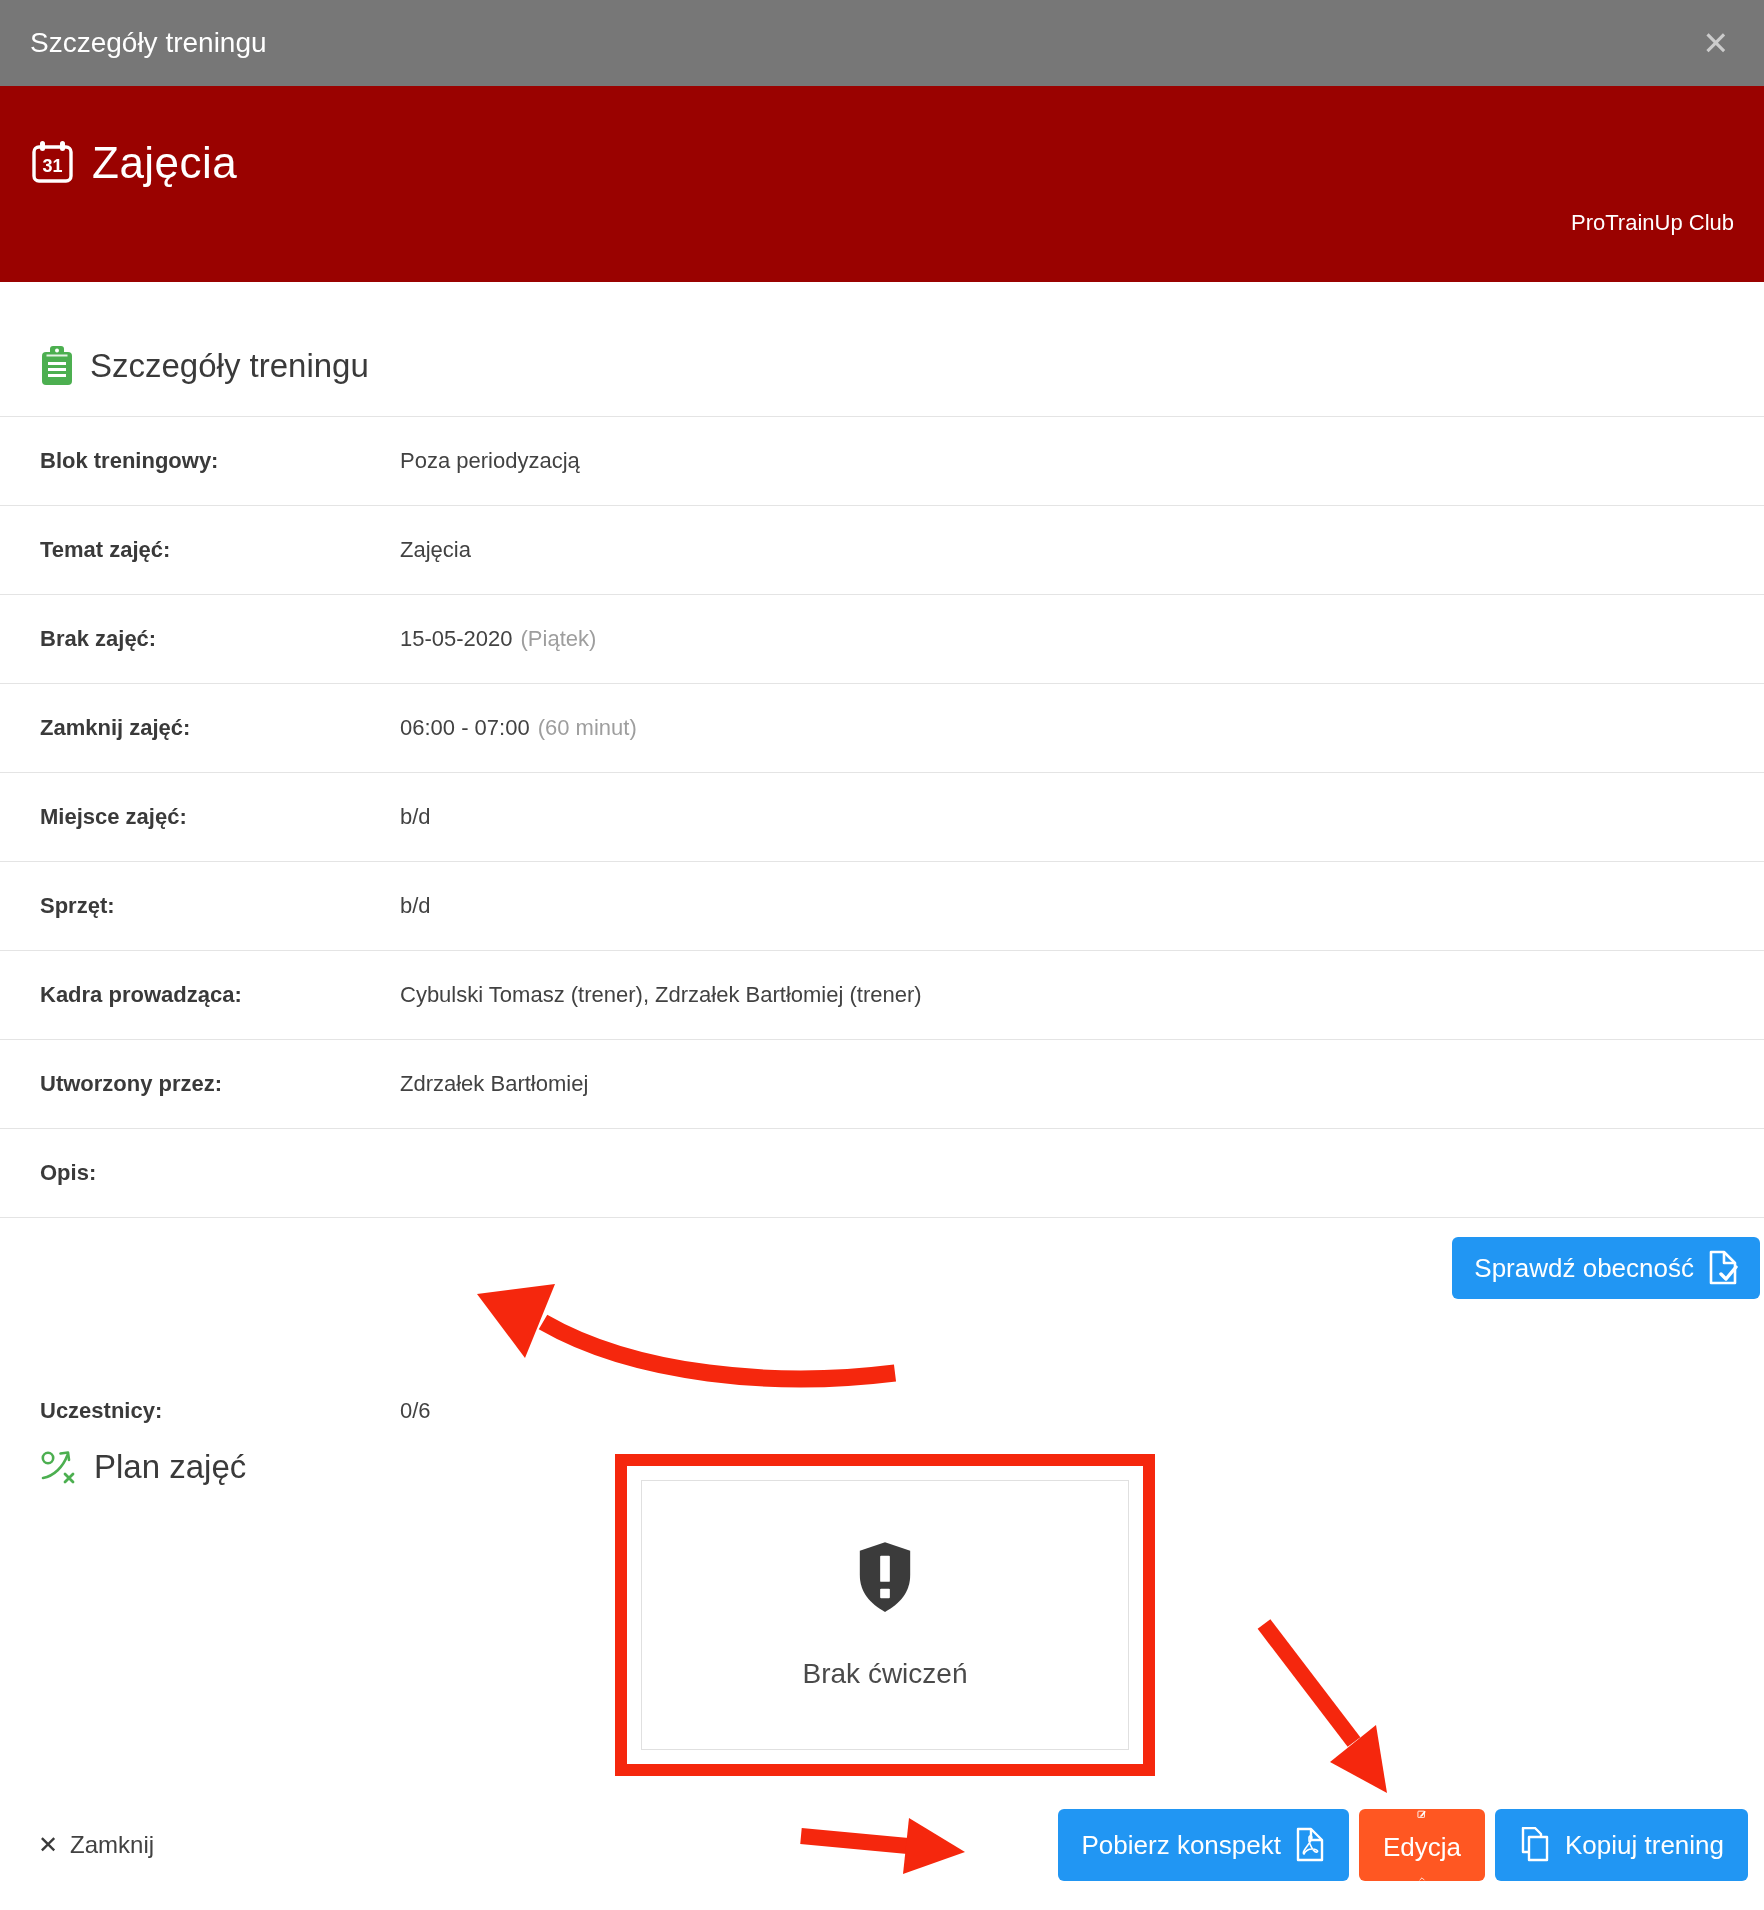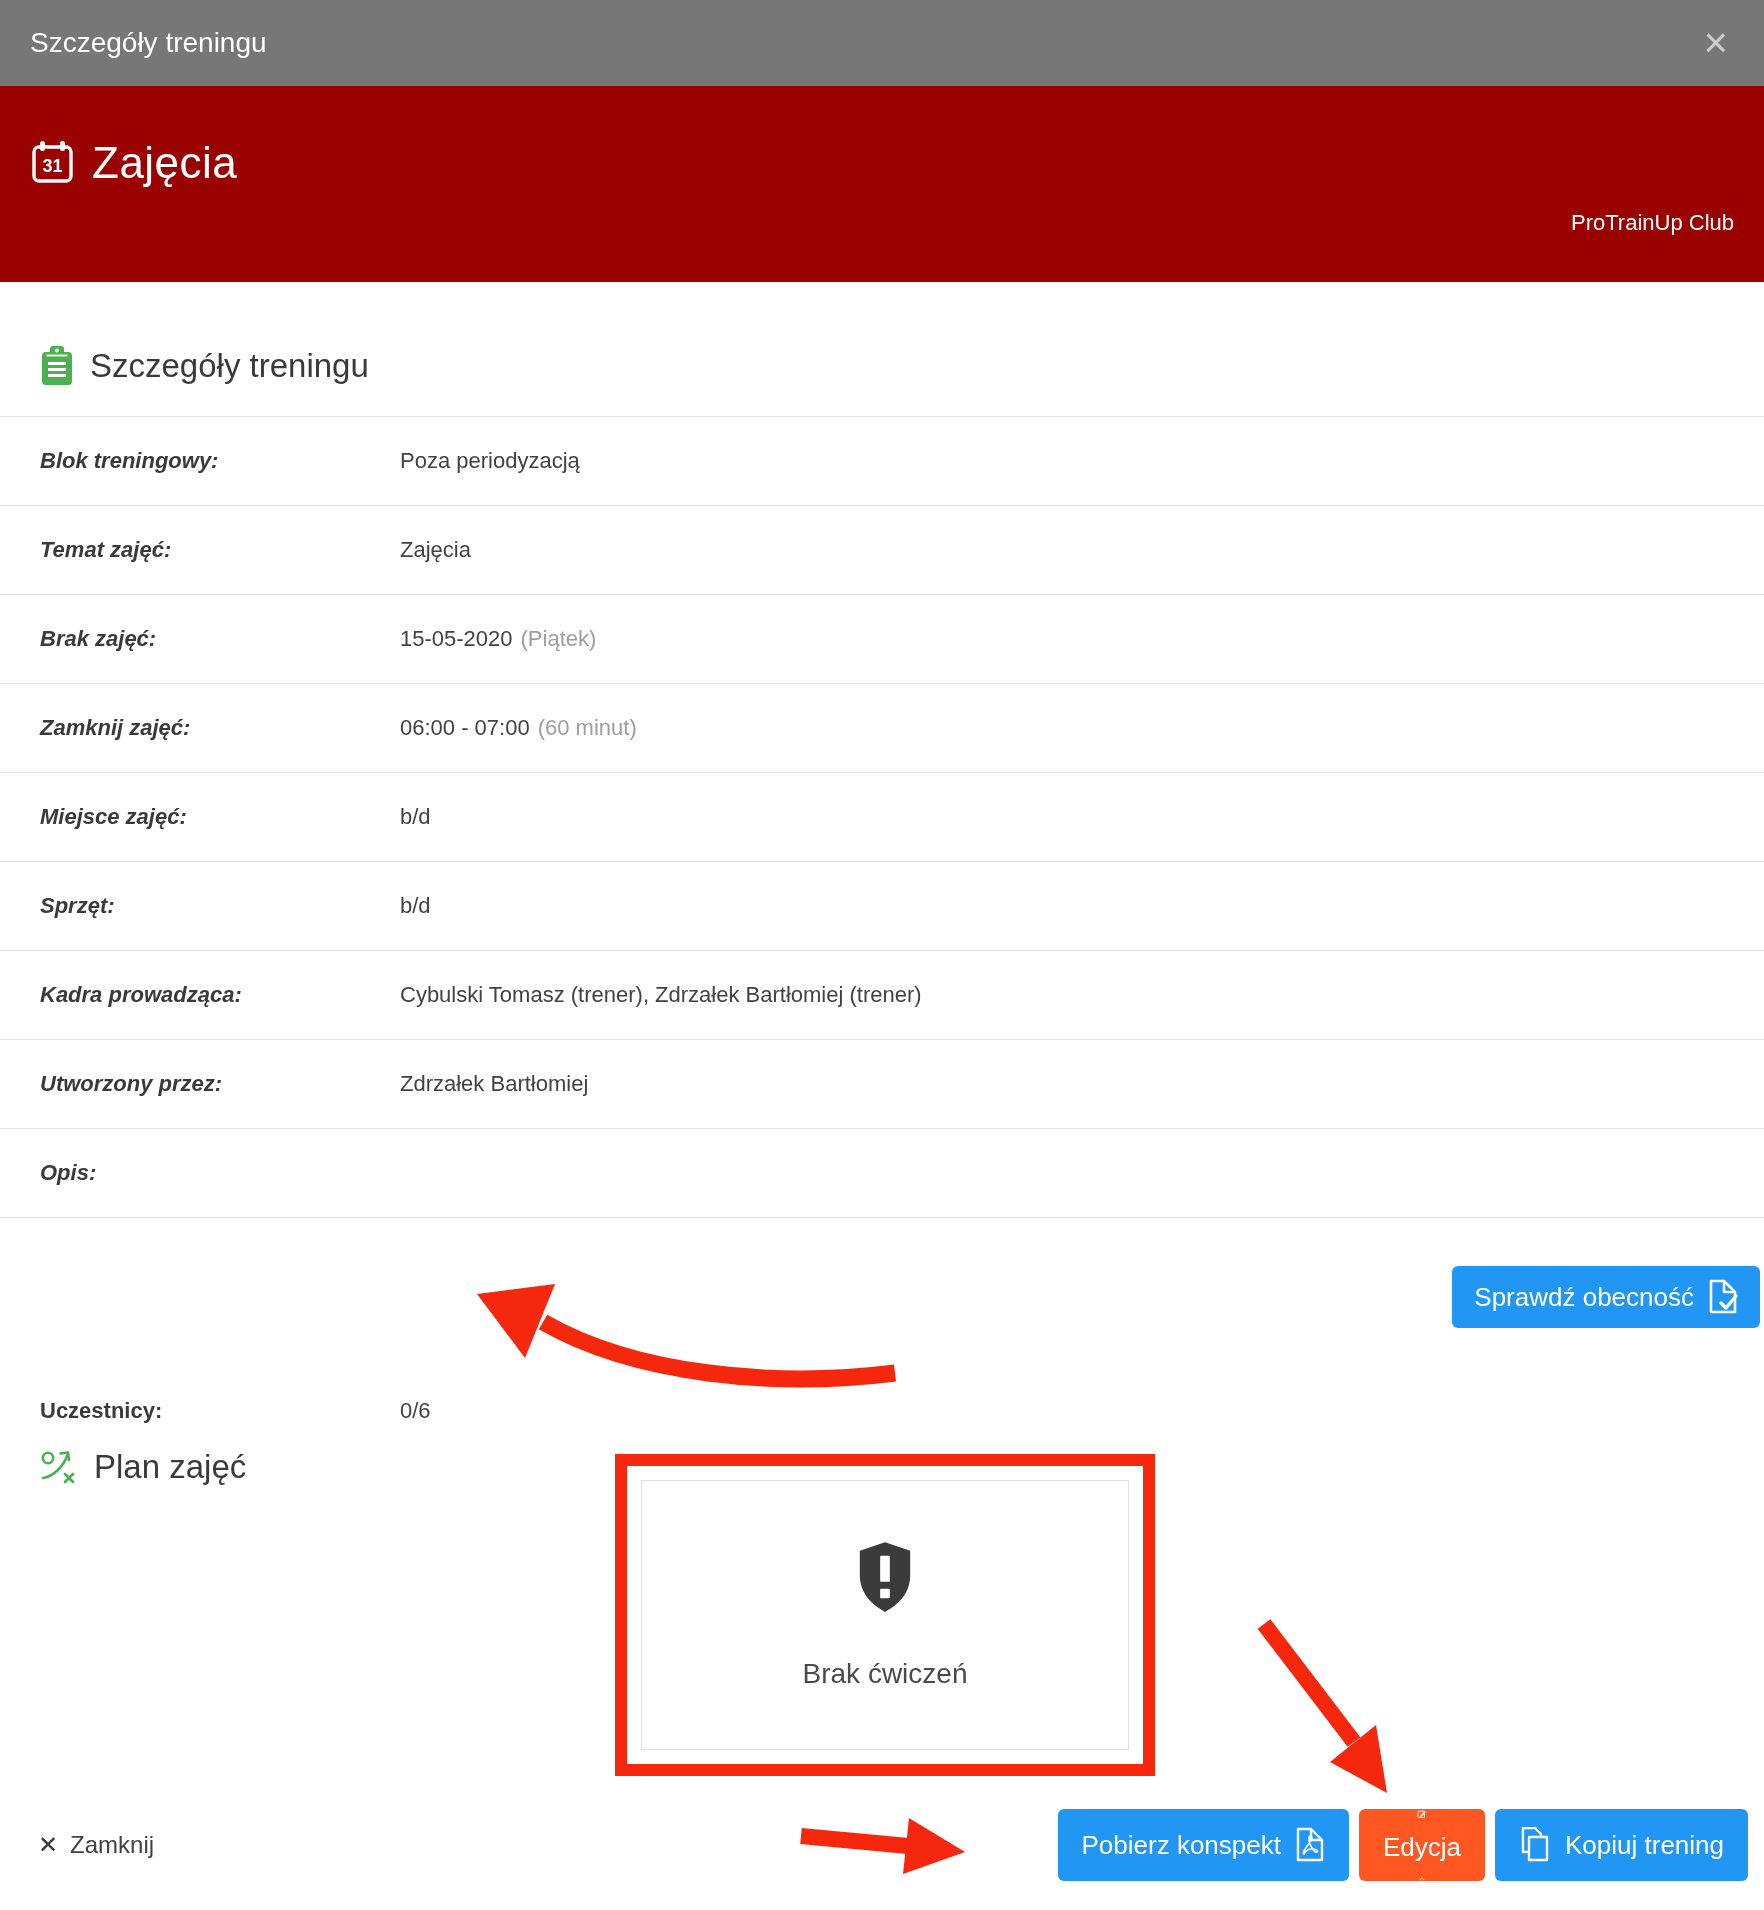--- a/index.html
+++ b/index.html
@@ -31,38 +31,38 @@
     display:flex; align-items:center; gap:16px;
     font-size:33px; font-weight:500; color:#3a3a3a;
   }
   .section-heading.first { margin-top:64px; }
   .details-table { margin:30px -30px 0 -40px; border-top:1px solid #e4e4e4; }
   .detail-row {
     display:flex; align-items:center; height:89px;
     border-bottom:1px solid #e4e4e4; padding:0 30px 0 40px;
     font-size:22px;
   }
-  .detail-row .lbl { width:360px; flex:none; font-weight:700; color:#3a3a3a;font-style:italic; }
+  .detail-row .lbl { width:360px; flex:none; font-weight:700; color:#3a3a3a; }
   .detail-row .val { color:#424242; }
   .detail-row .muted { color:#9e9e9e; margin-left:8px; }
   .participants-row {
     position:relative; height:206px; border-bottom:none;
     display:flex; align-items:flex-end; padding:40px 30px 0 40px;
     font-size:22px;
   }
   .participants-row .lbl { width:360px; flex:none; font-weight:700; color:#3a3a3a; }
   .participants-row .val { color:#424242; }
   .btn {
     display:inline-flex; align-items:center; justify-content:center; gap:14px;
     border:none; border-radius:6px; color:#ffffff; font-size:26px;
     font-family:inherit; cursor:pointer; white-space:nowrap;
   }
   .btn-blue { background:#2196f3; }
   .btn-orange { background:#ff5722;flex-direction:column; }
-  .attendance-btn { position:absolute; right:4px; top:48px; height:62px; padding:0 22px; }
+  .attendance-btn { position:absolute; right:4px; top:19px; height:62px; padding:0 22px; }
   
   .plan-section { position:relative; height:375px; }
   .plan-section .section-heading { padding-top:24px; }
   .empty-annotation {
     position:absolute; left:575px; top:30px; width:540px; height:322px;
     border:12px solid #f5270d; background:#ffffff; padding:14px;
   }
   .empty-panel {
     width:100%; height:100%; border:1px solid #e0e0e0;
     display:flex; flex-direction:column; align-items:center; justify-content:center;

